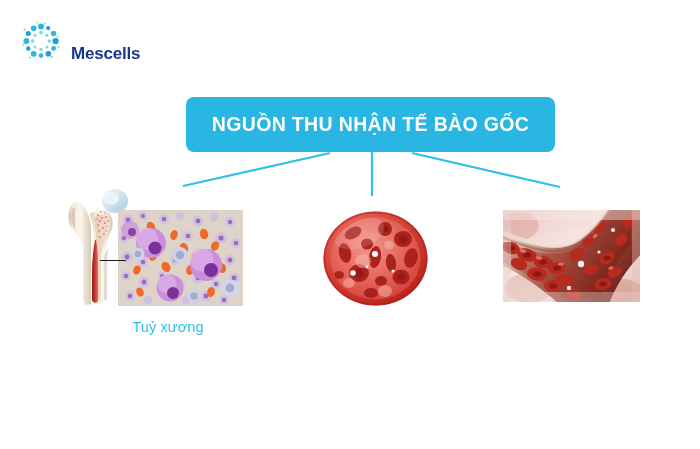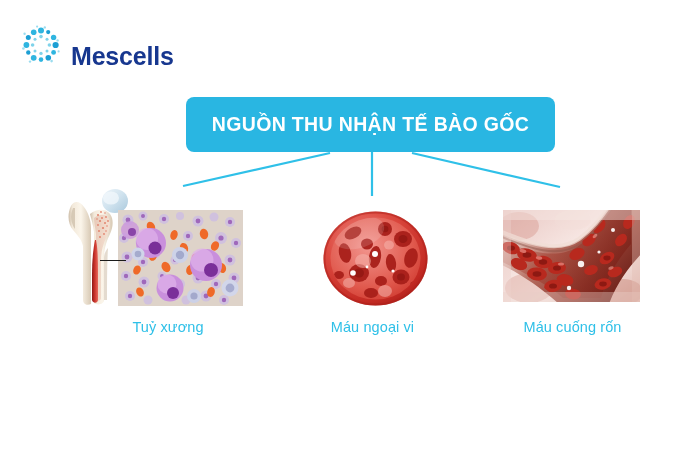--- a/index.html
+++ b/index.html
@@ -24,21 +24,21 @@
     display: flex;
     align-items: center;
     gap: 9px;
   }
   .brand-mark {
     width: 42px;
     height: 42px;
     display: block;
   }
   .brand-name {
-    font-size: 25px;
+    font-size: 17px;
     font-weight: 700;
     letter-spacing: -0.2px;
     color: #17378f;
     line-height: 1;
     margin-top: 24px;
   }
 
   
   .header-box {
     position: absolute;
@@ -437,23 +437,20 @@
           <circle cx="52" cy="43" r="3"></circle>
           <circle cx="30" cy="62" r="2.8"></circle>
           <circle cx="70" cy="60" r="1.6"></circle>
           <circle cx="44" cy="56" r="1.4"></circle>
         </g>
         <ellipse cx="36" cy="22" rx="26" ry="15" fill="#ffffff" opacity="0.14" transform="rotate(-18 36 22)"></ellipse>
       </g>
       <ellipse cx="52.5" cy="47.5" rx="51" ry="46" fill="none" stroke="#ad2019" stroke-width="2" opacity="0.5"></ellipse>
     </svg>
   </div>
-  <div class="cap-wrap">
-    <span class="caption">Máu ngoại vi</span>
-  </div>
 </div>
 
 <div class="col" id="col-cord">
   <div class="art">
     <div class="cord-photo">
       <svg viewBox="0 0 137 92" width="137" height="92" aria-hidden="true">
         <defs>
           <linearGradient id="bgSoft" x1="0" y1="0" x2="1" y2="1">
             <stop offset="0" stop-color="#e8c6c2"></stop>
             <stop offset="0.35" stop-color="#f4e0dc"></stop>
@@ -549,16 +546,13 @@
 
           <rect width="137" height="92" fill="none"></rect>
           <rect x="0" y="0" width="137" height="10" fill="#f7e9e5" opacity="0.45"></rect>
           <rect x="0" y="82" width="137" height="10" fill="#e9cdc6" opacity="0.4"></rect>
           <rect x="0" y="0" width="8" height="92" fill="#eed2cc" opacity="0.4"></rect>
           <rect x="129" y="0" width="8" height="92" fill="#e3bdb3" opacity="0.4"></rect>
         </g>
       </svg>
     </div>
   </div>
-  <div class="cap-wrap">
-    <span class="caption">Máu cuống rốn</span>
-  </div>
 </div>
 
 </body></html>

